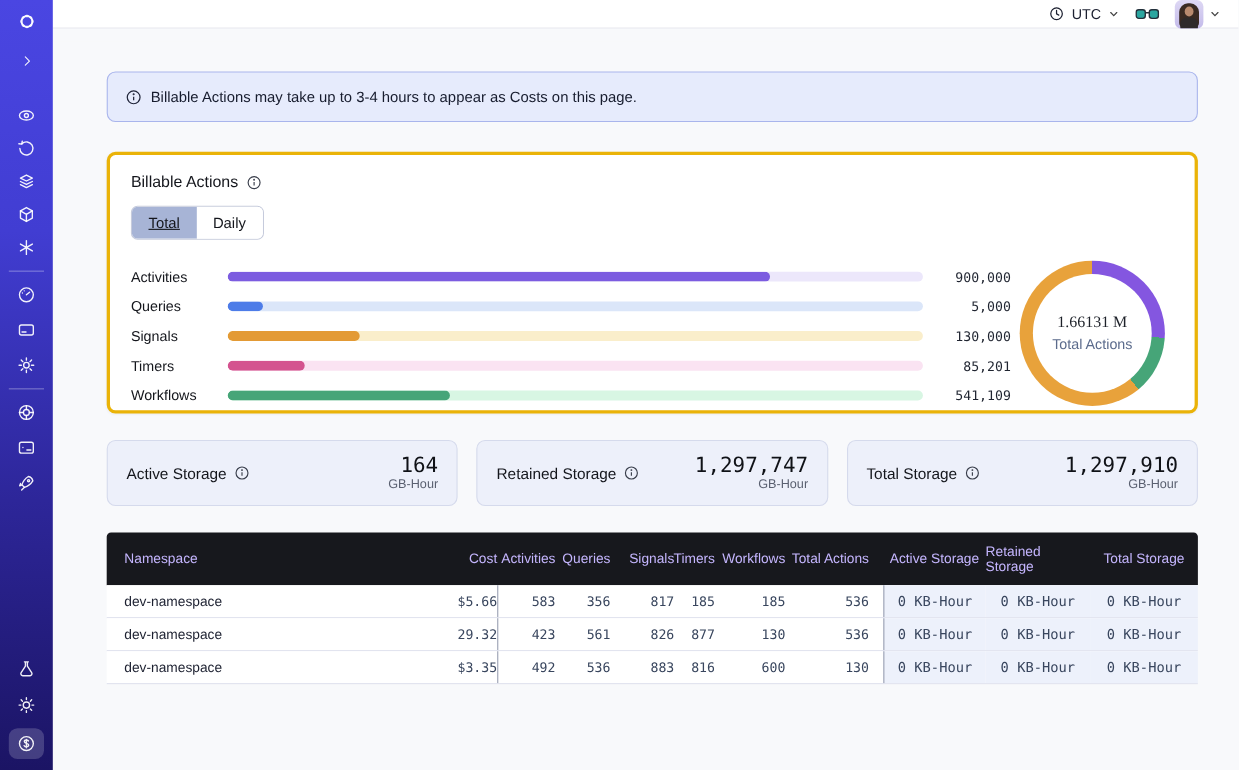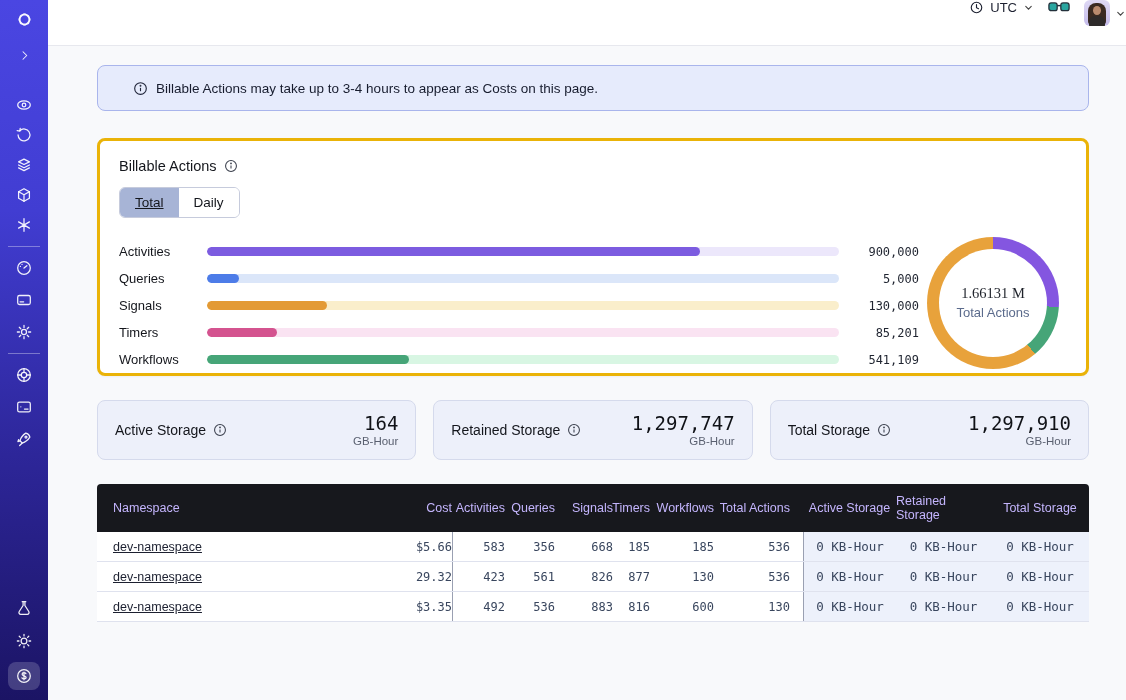--- a/index.html
+++ b/index.html
@@ -10,43 +10,43 @@
   .sidebar { position:absolute; left:0; top:0; width:48px; height:700px;
     background:linear-gradient(180deg,#4a46e2 0%,#413dd2 30%,#2d2699 65%,#1b1464 100%);
     display:flex; flex-direction:column; align-items:center; z-index:5; }
   .side-icon { width:30px; height:26px; display:flex; align-items:center; justify-content:center; flex:0 0 auto; cursor:pointer; }
   .side-icon svg { stroke:rgba(255,255,255,.93); fill:none; stroke-width:1.4; stroke-linecap:round; stroke-linejoin:round; }
   .side-div { width:32px; height:1px; background:rgba(255,255,255,.35); margin:8px 0; flex:0 0 auto; }
   .side-bottom { margin-top:auto; display:flex; flex-direction:column; align-items:center; padding-bottom:10px; }
   .side-highlight { background:rgba(255,255,255,.18); border-radius:8px; width:32px; height:28px; }
 
   
-  .topbar { position:absolute; left:48px; right:0; top:0; height:46px; background:#fff;
-    border-bottom:1px solid #e7e8ee; display:flex; align-items:flex-start; justify-content:flex-end; gap:14px; padding-right:0; z-index:4; }
+  .topbar { position:absolute; left:48px; right:0; top:0; height:26px; background:#fff;
+    border-bottom:1px solid #e7e8ee; display:flex; align-items:center; justify-content:flex-end; gap:14px; padding-right:16px; z-index:4; }
   .tz { display:flex; align-items:center; gap:6px; font-size:13px; cursor:pointer; }
   .icon-sm svg { display:block; }
   .avatar-wrap { display:flex; align-items:center; gap:5px; cursor:pointer; }
   .avatar { width:26px; height:26px; border-radius:6px; background:linear-gradient(180deg,#ded8f4,#c4bbea); position:relative; overflow:hidden; }
   .avatar .hair { position:absolute; left:4px; top:3px; width:18px; height:22px; border-radius:8px 8px 4px 4px; background:#3a2a22; }
   .avatar .face { position:absolute; left:9px; top:6px; width:8px; height:9px; border-radius:50%; background:#b98a6e; }
   .avatar .body { position:absolute; left:5px; top:16px; width:16px; height:10px; border-radius:6px 6px 0 0; background:#2e2a2a; }
 
   
   .main { position:absolute; left:48px; top:38px; right:0; bottom:0; background:#f8f9fb; overflow:hidden; }
   .content { padding:0 37px 0 49px; }
 
   .page-head { display:flex; justify-content:space-between; align-items:flex-start; margin-top:48px; }
   h1.page-title { font-size:27px; font-weight:500; color:#16181d; letter-spacing:.2px; }
   .page-sub { font-size:11.5px; color:#3c414d; margin-top:9px; }
   .period-btn { display:flex; align-items:center; gap:8px; background:#fff; border:1px solid #cdd2e0; border-radius:6px;
     padding:8px 14px; font-size:14px; cursor:pointer; box-shadow:0 1px 2px rgba(16,24,40,.04); }
   .period-btn svg { stroke:#1c2030; fill:none; stroke-width:1.5; stroke-linecap:round; }
 
   .banner { margin-top:27px; background:#e6ebfc; border:1px solid #a9b5ec; border-radius:8px; height:46px;
-    display:flex; align-items:center; gap:8px; padding:0 35px; font-size:13.5px; color:#171c2e; }
+    display:flex; align-items:center; gap:8px; padding:0 16px; font-size:13.5px; color:#171c2e; }
 
   .card { background:#fff; border:3px solid #eab308; border-radius:8px; box-shadow:0 1px 2px rgba(16,24,40,.04); }
   .billable { margin-top:27px; padding:17px 19px 20px; height:238px; }
   .card-title { display:flex; align-items:center; gap:7px; font-size:14.5px; font-weight:500; color:#14161c; }
   .tabs { display:inline-flex; border:1px solid #c6cbdc; border-radius:6px; overflow:hidden; margin-top:13px; }
   .tab { font-size:13.5px; padding:7px 15px; background:#fff; cursor:pointer; color:#14161c; }
   .tab.active { background:#a7b4d6;text-decoration:underline; }
 
   .chart-flex { display:flex; margin-top:20px; }
   .bars { width:800px; }
@@ -78,21 +78,21 @@
   .t-head .cell { font-size:12.5px; font-weight:400; padding:10px 0; }
   .cell { display:flex; align-items:center; }
   .c-left { padding-left:16px !important; justify-content:flex-start; }
   .c-right { justify-content:flex-end; }
   .c-center { justify-content:center; }
   .t-row { background:#fff; border-bottom:1px solid #dfe2ee; height:30px; }
   .t-row .cell { font-size:12.5px; }
   .t-row .num { font-family:"DejaVu Sans Mono", monospace; font-size:12px; color:#39465e; }
   .div-left { border-left:1px solid #9aa0b2; }
   .storage-cell { background:#edf1fb; font-family:"DejaVu Sans Mono", monospace; font-size:11.5px; color:#39465e; }
-  .ns-link { text-decoration:underline; color:#1c2030; cursor:pointer; }
+  .ns-link { color:#1c2030; cursor:pointer; }
 
   .info-i svg { display:block; }
 </style>
 </head>
 <body>
 
 <nav class="sidebar">
   <div class="side-icon" style="margin-top:6px">
     <svg width="19" height="19" viewBox="0 0 20 20">
         <rect x="5.2" y="5.2" width="9.6" height="9.6" rx="3"></rect>
@@ -376,21 +376,21 @@
         <div class="cell c-center">Total Storage</div>
       </div>
 
       <div class="t-grid t-row">
         <div class="cell c-left">
             <span class="ns-link">dev-namespace</span>
           </div>
         <div class="cell c-right num">$5.66</div>
         <div class="cell c-right num div-left">583</div>
         <div class="cell c-right num">356</div>
-        <div class="cell c-right num">668</div>
+        <div class="cell c-right num">817</div>
         <div class="cell c-right num">185</div>
         <div class="cell c-right num">185</div>
         <div class="cell c-right num">536</div>
         <div class="cell"></div>
         <div class="cell c-center storage-cell div-left">0 KB-Hour</div>
         <div class="cell c-center storage-cell">0 KB-Hour</div>
         <div class="cell c-center storage-cell">0 KB-Hour</div>
       </div>
 
       <div class="t-grid t-row">

